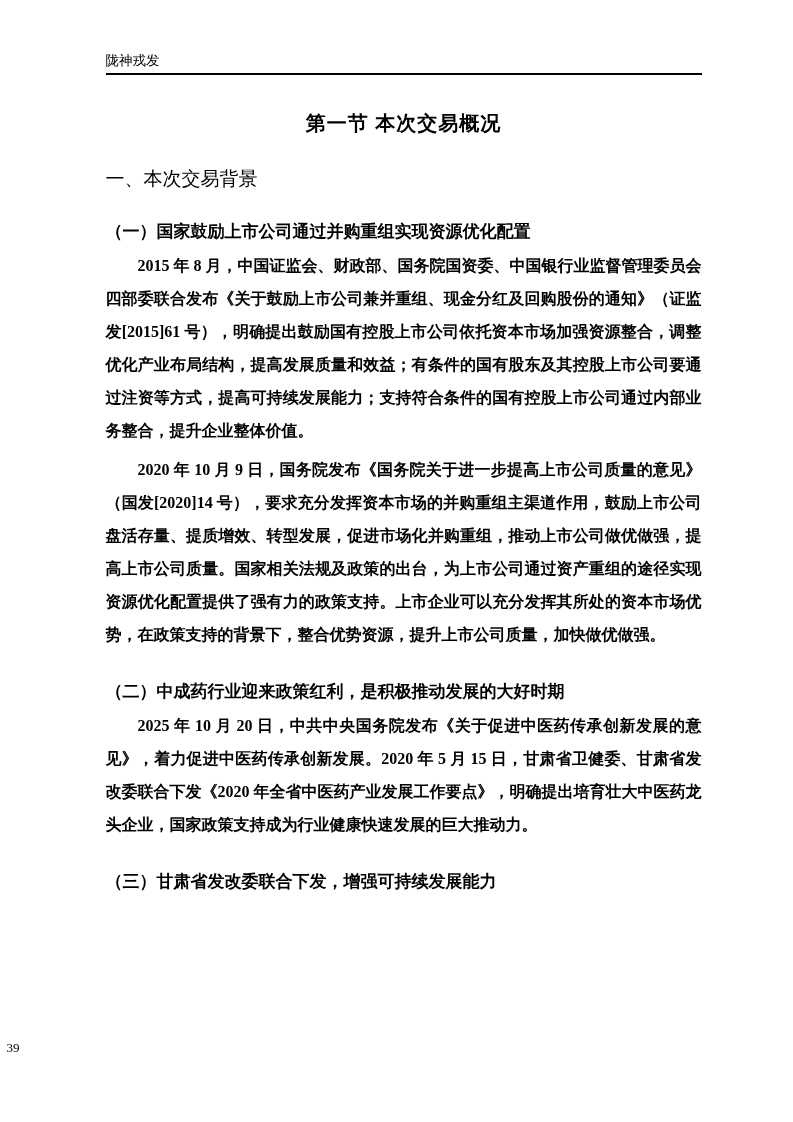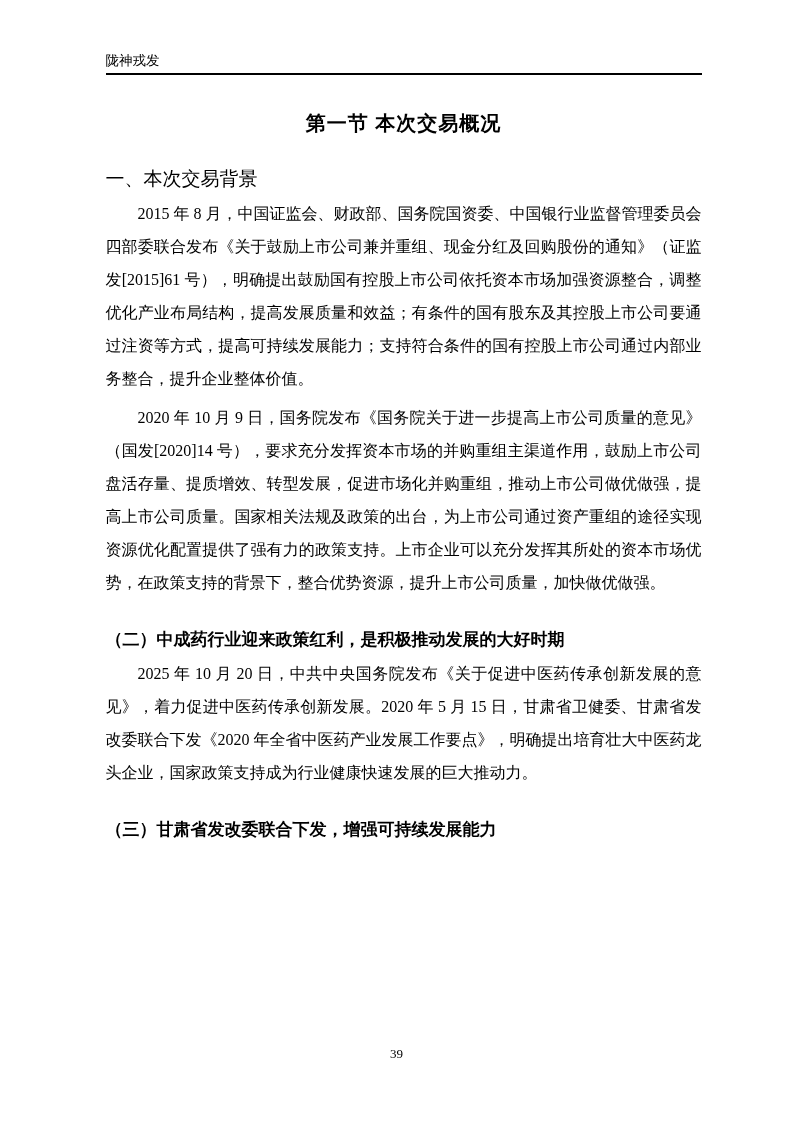--- a/index.html
+++ b/index.html
@@ -61,48 +61,50 @@
     line-height: 22px;
   }
 
   .body-para {
     margin-top: 6px;
     font-family: "Liberation Serif", serif;
     font-size: 16px;
     line-height: 33px;
     text-align: justify;
     text-indent: 2em;
+    font-weight: bold;
   }
 
   .page-footer {
     position: absolute;
     left: 0;
-    bottom: 60px;
+    bottom: 66px;
     width: 100%;
-    text-align: center;
+    text-align: left;
   }
   .page-number {
     font-family: "Liberation Serif", serif;
     font-size: 13px;
   }
 </style>
 </head>
 <body>
 
 <div class="page">
   <div class="content">
 
     <header class="running-head">
       <span class="head-left">陇神戎发</span>
     </header>
 
     <h1 class="chapter-title">第一节 本次交易概况</h1>
 
     <h2 class="section-heading">一、本次交易背景</h2>
 
+    <h3 class="subsection-heading">（一）国家鼓励上市公司通过并购重组实现资源优化配置</h3>
 
     <p class="body-para">2015 年 8 月，中国证监会、财政部、国务院国资委、中国银行业监督管理委员会四部委联合发布《关于鼓励上市公司兼并重组、现金分红及回购股份的通知》（证监发[2015]61 号），明确提出鼓励国有控股上市公司依托资本市场加强资源整合，调整优化产业布局结构，提高发展质量和效益；有条件的国有股东及其控股上市公司要通过注资等方式，提高可持续发展能力；支持符合条件的国有控股上市公司通过内部业务整合，提升企业整体价值。</p>
 
     <p class="body-para">2020 年 10 月 9 日，国务院发布《国务院关于进一步提高上市公司质量的意见》（国发[2020]14 号），要求充分发挥资本市场的并购重组主渠道作用，鼓励上市公司盘活存量、提质增效、转型发展，促进市场化并购重组，推动上市公司做优做强，提高上市公司质量。国家相关法规及政策的出台，为上市公司通过资产重组的途径实现资源优化配置提供了强有力的政策支持。上市企业可以充分发挥其所处的资本市场优势，在政策支持的背景下，整合优势资源，提升上市公司质量，加快做优做强。</p>
 
     <h3 class="subsection-heading">（二）中成药行业迎来政策红利，是积极推动发展的大好时期</h3>
 
     <p class="body-para">2025 年 10 月 20 日，中共中央国务院发布《关于促进中医药传承创新发展的意见》，着力促进中医药传承创新发展。2020 年 5 月 15 日，甘肃省卫健委、甘肃省发改委联合下发《2020 年全省中医药产业发展工作要点》，明确提出培育壮大中医药龙头企业，国家政策支持成为行业健康快速发展的巨大推动力。</p>
 
     <h3 class="subsection-heading">（三）甘肃省发改委联合下发，增强可持续发展能力</h3>

